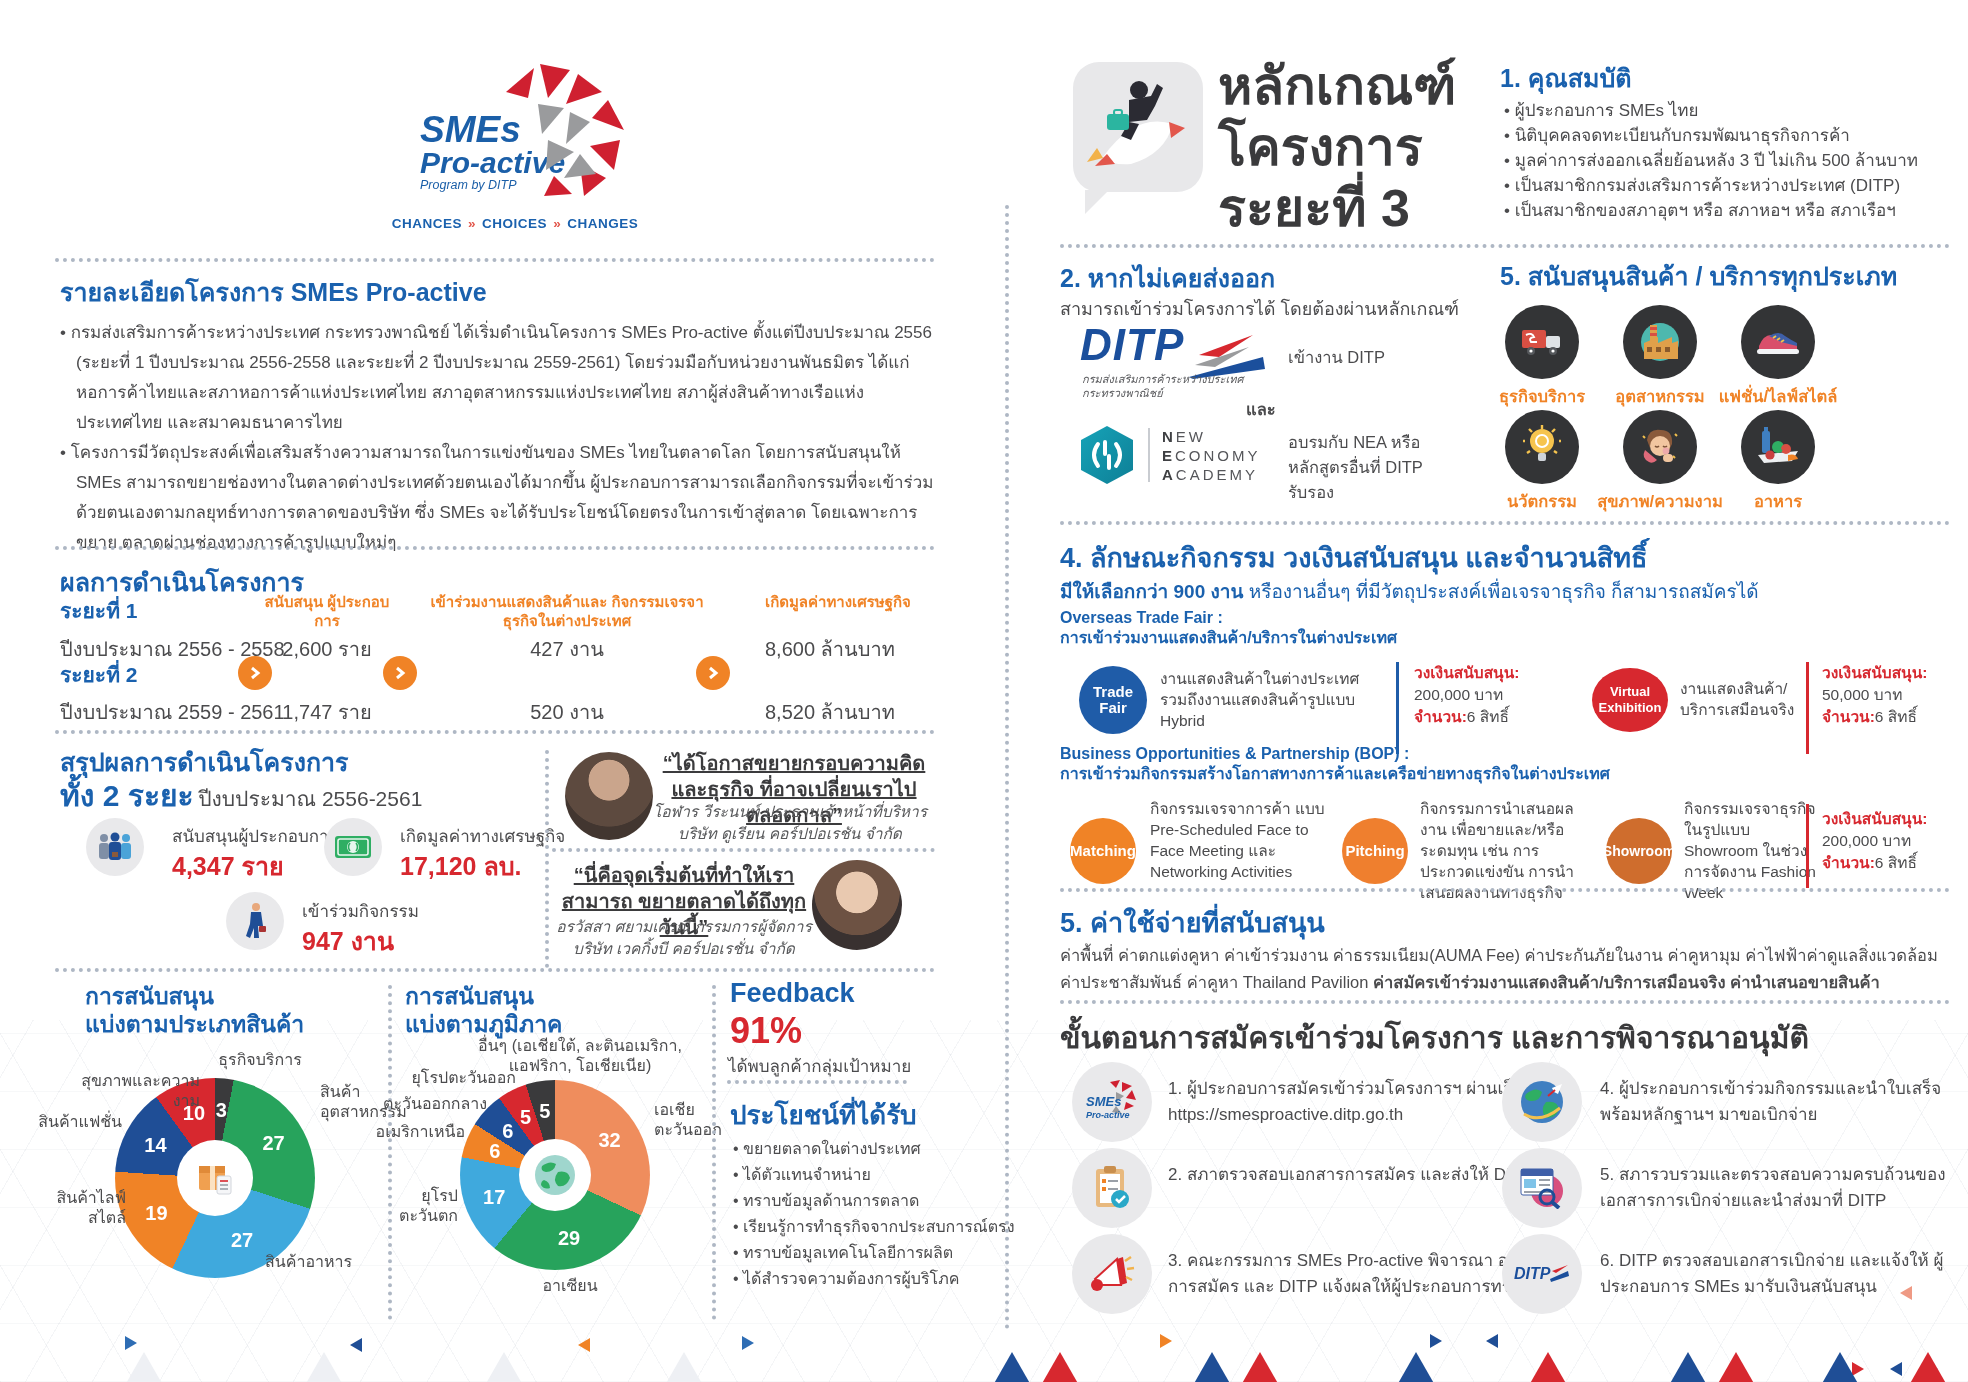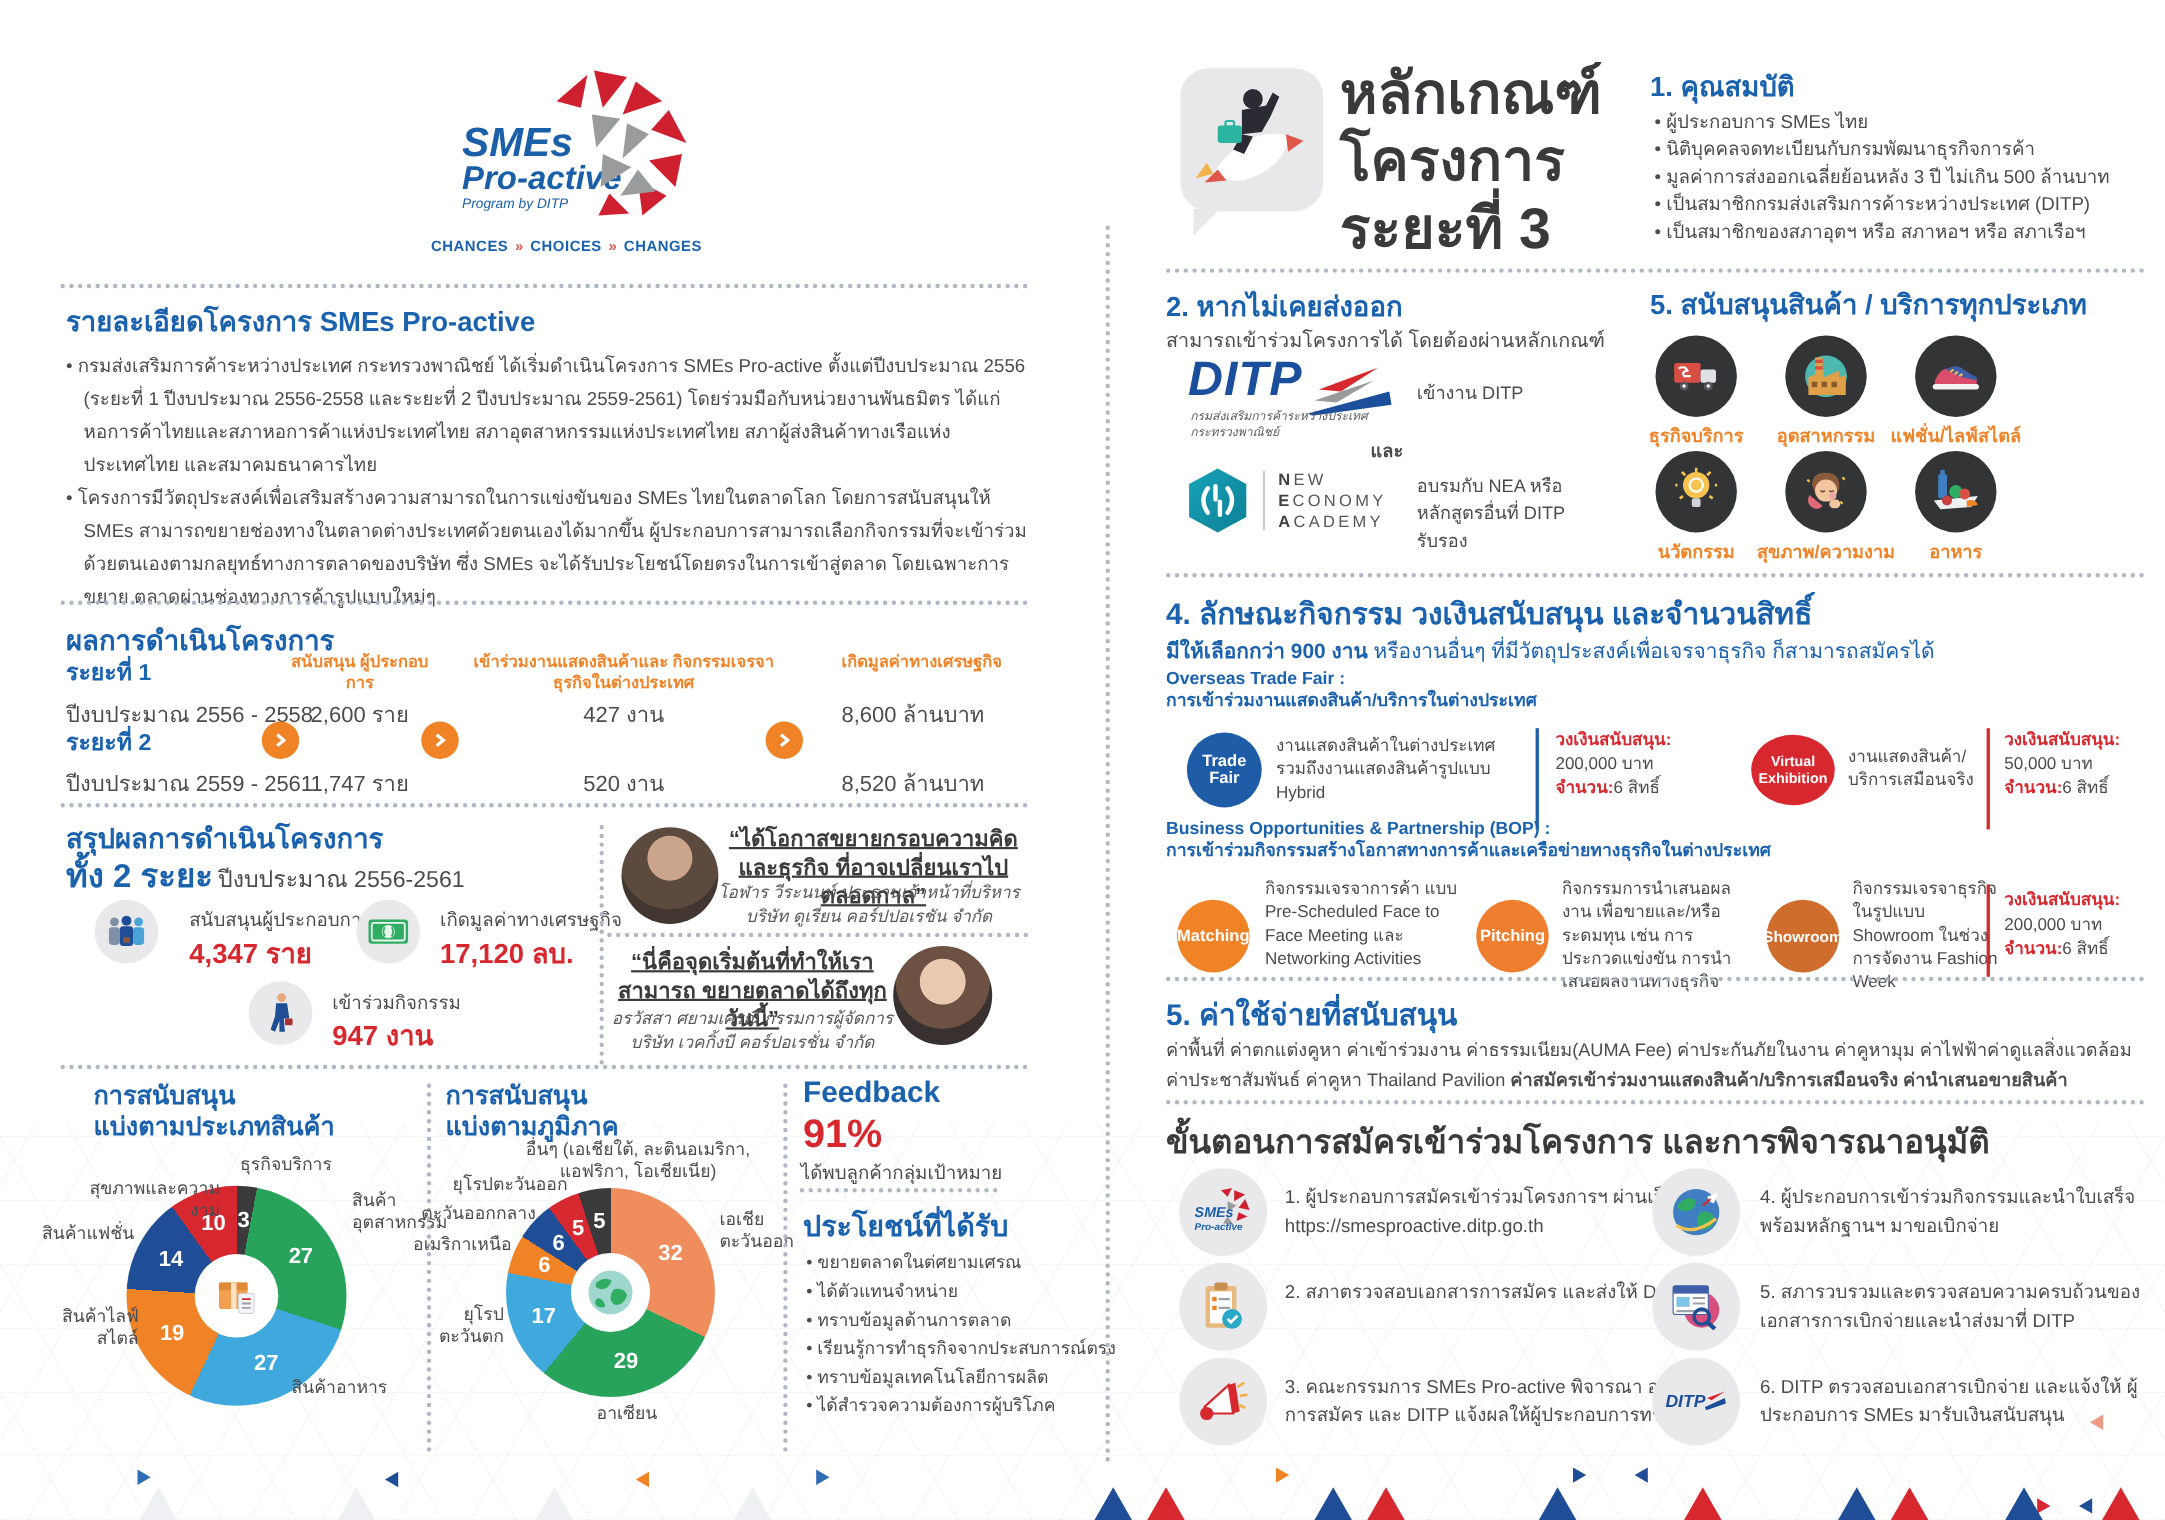--- a/index.html
+++ b/index.html
@@ -266,21 +266,21 @@
   <div class="dlabel" style="left:654px;top:1100px;width:72px;">เอเชียตะวันออก</div>
 
   <div class="abs dots-v" style="left:712px;top:985px;height:335px;"></div>
 
   <div class="abs fb-title" style="left:730px;top:978px;">Feedback</div>
   <div class="abs fb-pct" style="left:730px;top:1010px;">91%</div>
   <div class="abs" style="left:728px;top:1052px;font-size:17px;">ได้พบลูกค้ากลุ่มเป้าหมาย</div>
   <div class="abs dots-h" style="left:727px;top:1080px;width:180px;"></div>
   <div class="abs ben-h" style="left:730px;top:1094px;">ประโยชน์ที่ได้รับ</div>
   <div class="abs" style="left:733px;top:1136px;">
-    <div class="ben-item bullet">ขยายตลาดในต่ศยามเศรณ</div>
+    <div class="ben-item bullet">ขยายตลาดในต่างประเทศ</div>
     <div class="ben-item bullet">ได้ตัวแทนจำหน่าย</div>
     <div class="ben-item bullet">ทราบข้อมูลด้านการตลาด</div>
     <div class="ben-item bullet">เรียนรู้การทำธุรกิจจากประสบการณ์ตรง</div>
     <div class="ben-item bullet">ทราบข้อมูลเทคโนโลยีการผลิต</div>
     <div class="ben-item bullet">ได้สำรวจความต้องการผู้บริโภค</div>
   </div>
 
   <div class="abs dots-v" style="left:1005px;top:205px;height:1125px;"></div>
 
   <div class="abs tile" style="left:1073px;top:62px;width:130px;height:130px;">

